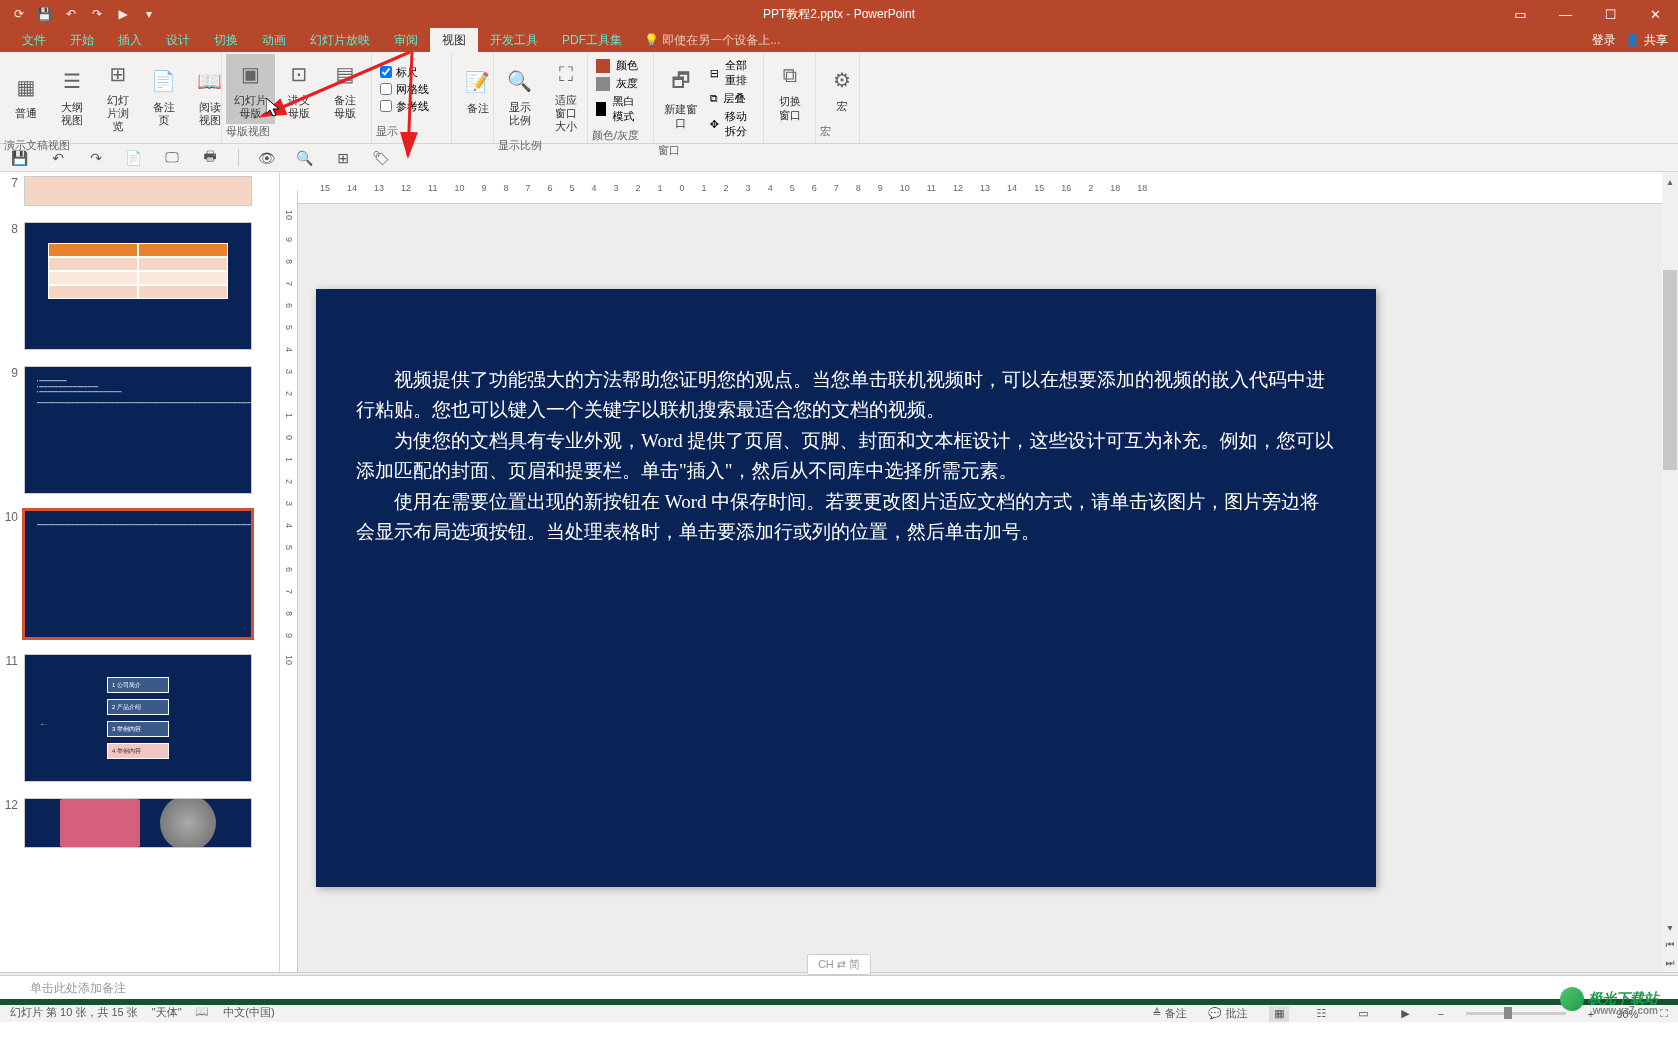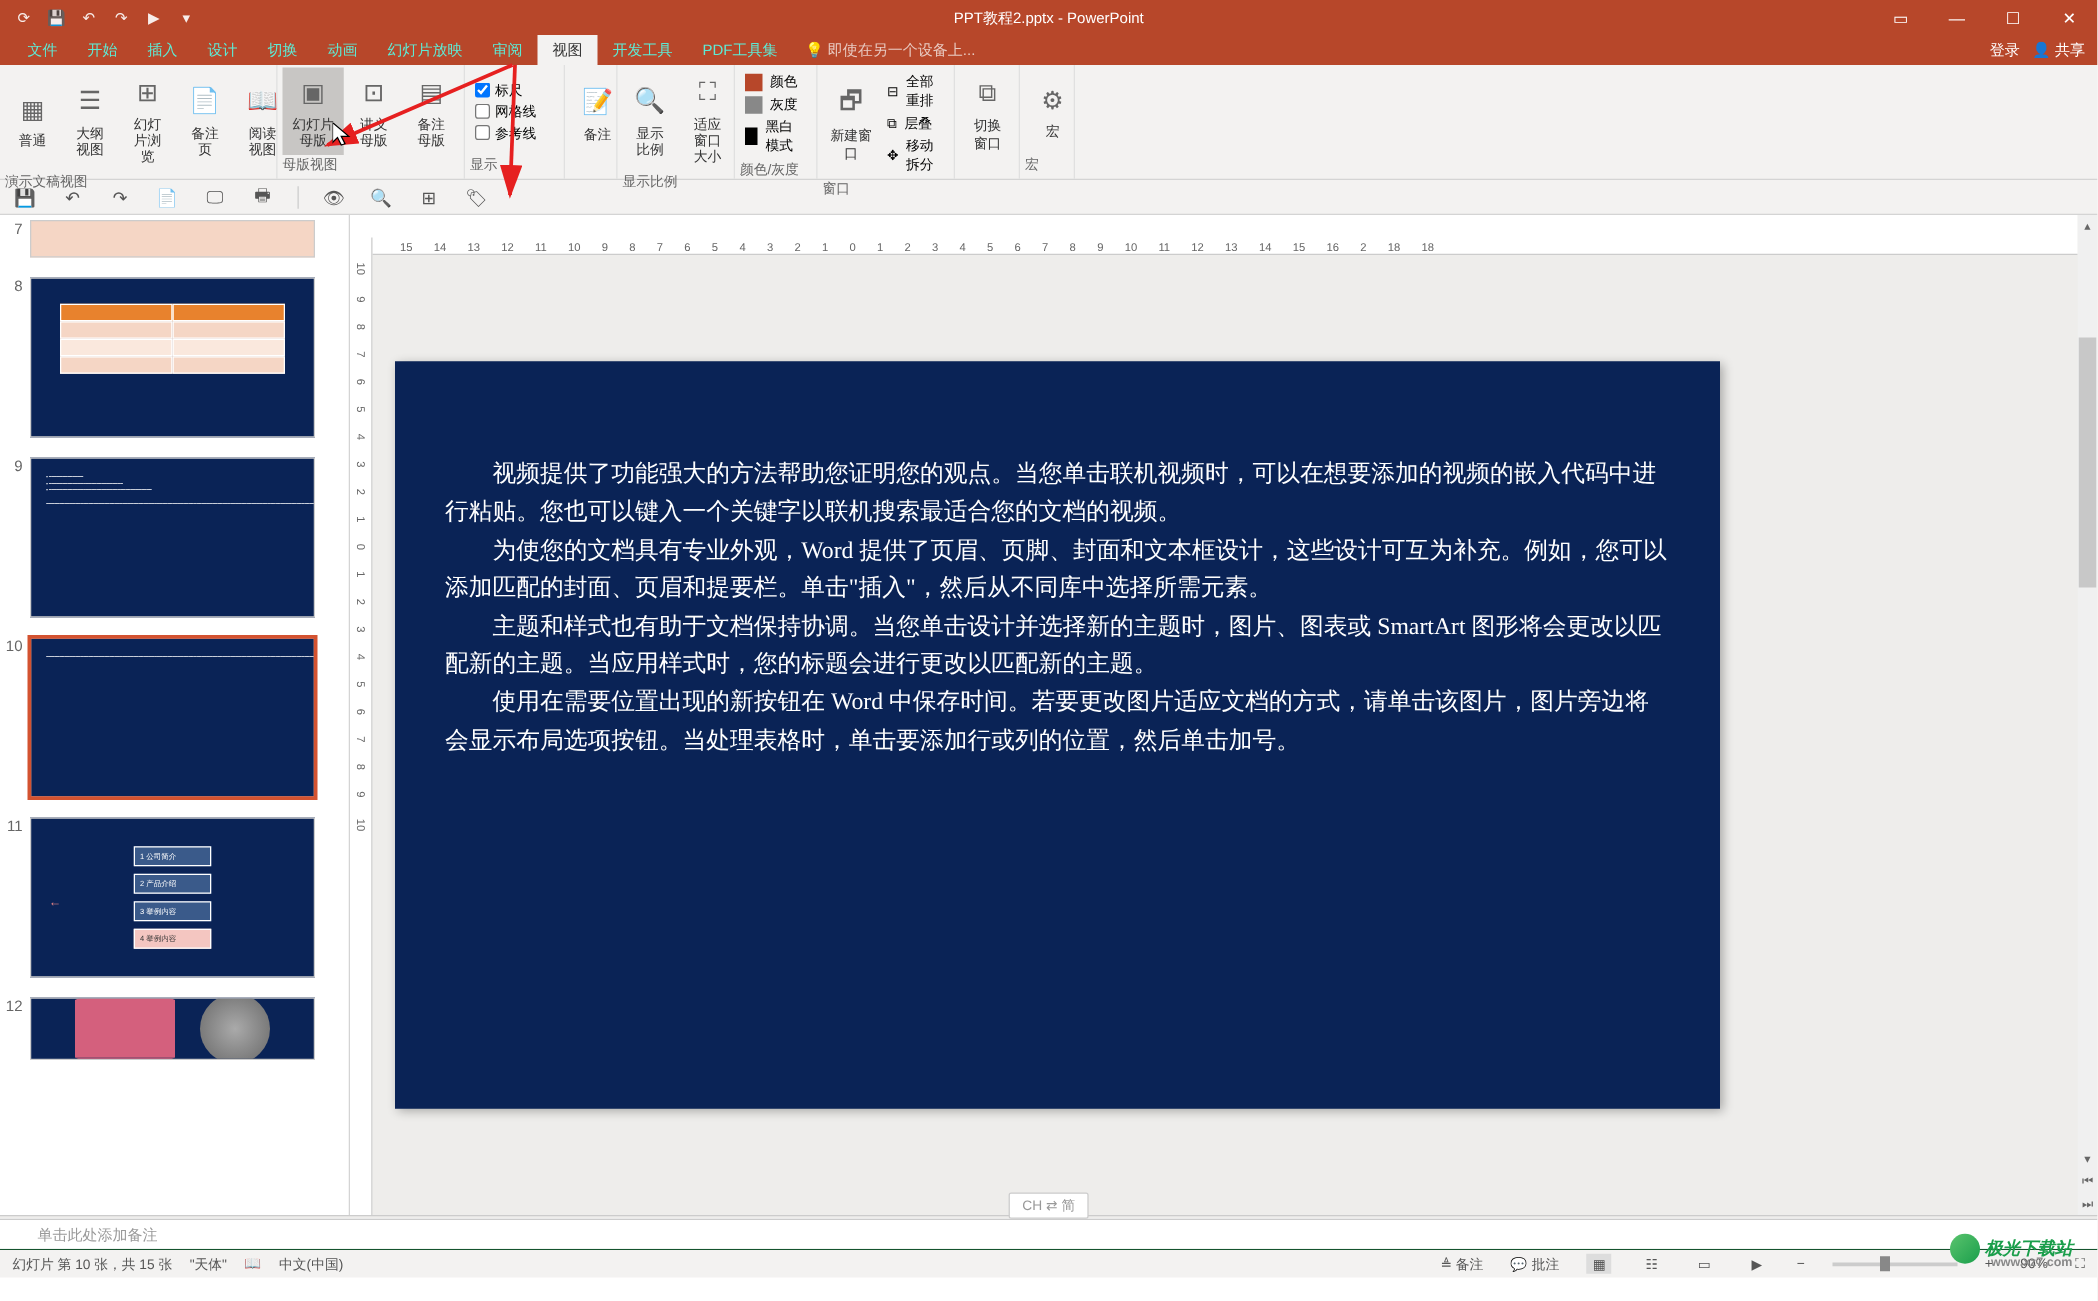--- a/index.html
+++ b/index.html
@@ -47,30 +47,30 @@
 .thumb-nav{display:flex;flex-direction:column;align-items:center;justify-content:center;height:100%;gap:6px}
 .thumb-nav-item{width:62px;height:16px;background:#3a5a8a;border:1px solid #fff;display:flex;align-items:center;font-size:6px;color:#fff;padding-left:4px}
 .thumb-nav-item.hl{background:#f4c6c1;color:#333}
 .thumb-hex{display:flex;align-items:center;justify-content:center;height:100%;gap:20px}
 .hexagon{width:80px;height:46px;background:#d4607d;position:relative}
 .hexagon::before,.hexagon::after{content:'';position:absolute;width:0;border-left:40px solid transparent;border-right:40px solid transparent}
 .hexagon::before{bottom:100%;border-bottom:18px solid #d4607d}
 .hexagon::after{top:100%;border-top:18px solid #d4607d}
 .circle-img{width:56px;height:56px;border-radius:50%;background:radial-gradient(circle,#aaa,#666)}
 .editor{flex:1;background:#eeedeb;position:relative;display:flex;flex-direction:column}
-.ruler-h{height:32px;background:#fff;border-bottom:1px solid #ccc;display:flex;align-items:flex-end;padding-left:40px;font-size:9px;color:#666;gap:17px;overflow:hidden}
+.ruler-h{height:32px;background:#fff;border-bottom:1px solid #ccc;display:flex;align-items:center;padding-left:40px;font-size:9px;color:#666;gap:17px;overflow:hidden}
 .ruler-v{position:absolute;left:0;top:18px;width:18px;bottom:0;background:#fff;border-right:1px solid #ccc;display:flex;flex-direction:column;align-items:center;padding-top:20px;font-size:9px;color:#666;gap:17px}
 .ruler-v span{writing-mode:vertical-lr}
 .slide-area{flex:1;display:flex;align-items:center;padding:18px 18px 18px 36px}
 .main-slide{width:1060px;height:598px;background:#0a2356;box-shadow:2px 2px 8px rgba(0,0,0,0.3);padding:76px 40px}
 .main-slide p{color:#fff;font-family:SimSun,serif;font-size:19px;line-height:1.6;text-indent:2em}
 .notes{height:24px;border-top:1px solid #ccc;padding:4px 30px;font-size:12px;color:#999;background:#fff}
 .resize{height:3px;background:#eeedeb;border-top:1px solid #ccc;cursor:row-resize}
 .lang-ind{position:absolute;left:50%;transform:translateX(-50%);top:-22px;border:1px solid #ccc;background:#fff;padding:2px 10px;font-size:11px;border-radius:2px}
-.statusbar{height:23px;background:#f3f2f1;border-top:1px solid #14532d;display:flex;align-items:center;padding:0 10px;font-size:11px;color:#555}
+.statusbar{height:23px;background:#f3f2f1;border-top:6px solid #14532d;display:flex;padding:0 10px;font-size:11px;color:#555}
 .status-left{display:flex;gap:14px}
 .status-right{margin-left:auto;display:flex;align-items:center;gap:22px}
 .view-btn{width:20px;height:16px;display:flex;align-items:center;justify-content:center;border:1px solid transparent}
 .view-btn.active{background:#ddd}
 .zoom-slider{width:100px;height:3px;background:#ccc;position:relative}
 .zoom-thumb{position:absolute;width:8px;height:12px;background:#888;top:-5px;left:38%}
 .arrow{position:absolute;pointer-events:none}
 .arrow-line{stroke:#e62020;stroke-width:3}
 .vscroll{width:16px;background:#f0f0f0;display:flex;flex-direction:column}
 .vscroll-btn{height:18px;display:flex;align-items:center;justify-content:center;font-size:10px;color:#666}
@@ -400,21 +400,20 @@
         <span>6</span>
         <span>7</span>
         <span>8</span>
         <span>9</span>
         <span>10</span>
       </div>
     <div class="slide-area">
       <div class="main-slide">
         <p>视频提供了功能强大的方法帮助您证明您的观点。当您单击联机视频时，可以在想要添加的视频的嵌入代码中进行粘贴。您也可以键入一个关键字以联机搜索最适合您的文档的视频。</p>
         <p>为使您的文档具有专业外观，Word 提供了页眉、页脚、封面和文本框设计，这些设计可互为补充。例如，您可以添加匹配的封面、页眉和提要栏。单击"插入"，然后从不同库中选择所需元素。</p>
-        <p>主题和样式也有助于文档保持协调。当您单击设计并选择新的主题时，图片、图表或 SmartArt 图形将会更改以匹配新的主题。当应用样式时，您的标题会进行更改以匹配新的主题。</p>
         <p>使用在需要位置出现的新按钮在 Word 中保存时间。若要更改图片适应文档的方式，请单击该图片，图片旁边将会显示布局选项按钮。当处理表格时，单击要添加行或列的位置，然后单击加号。</p>
       </div>
     </div>
   </div>
 
   <div class="vscroll">
     <div class="vscroll-btn">▴</div>
     <div style="flex:1;position:relative">
         <div style="position:absolute;top:80px;left:1px;width:14px;height:200px;background:#c8c8c8"></div>
       </div>

